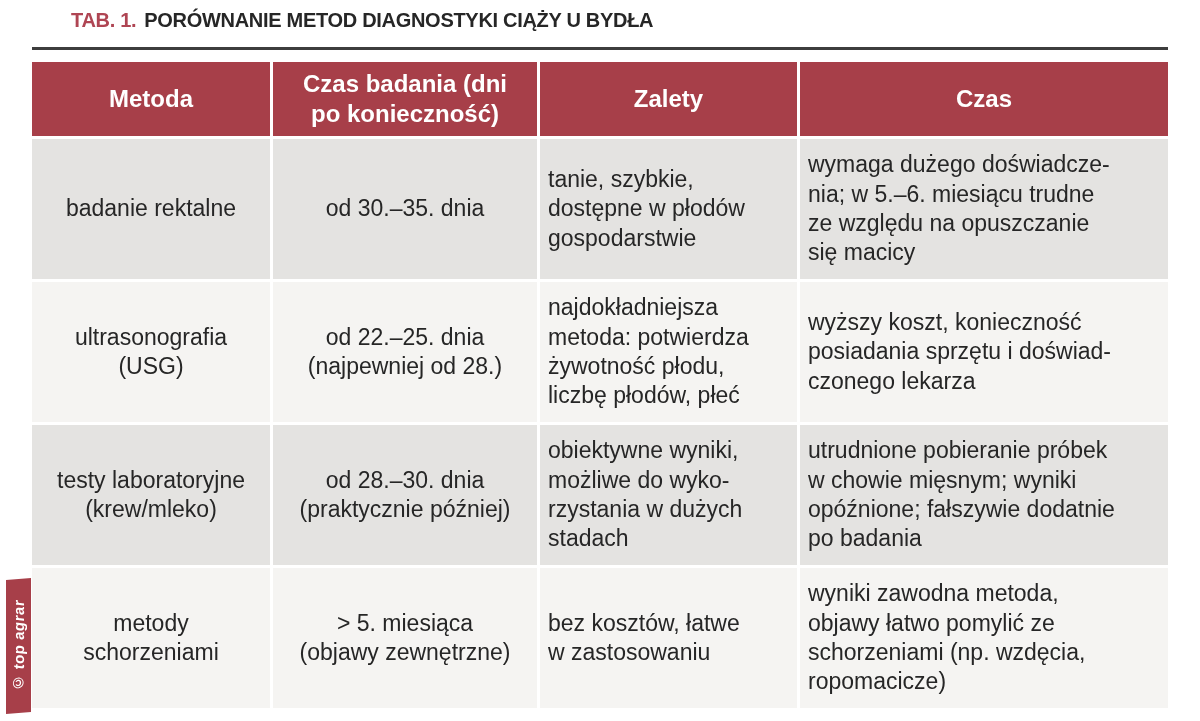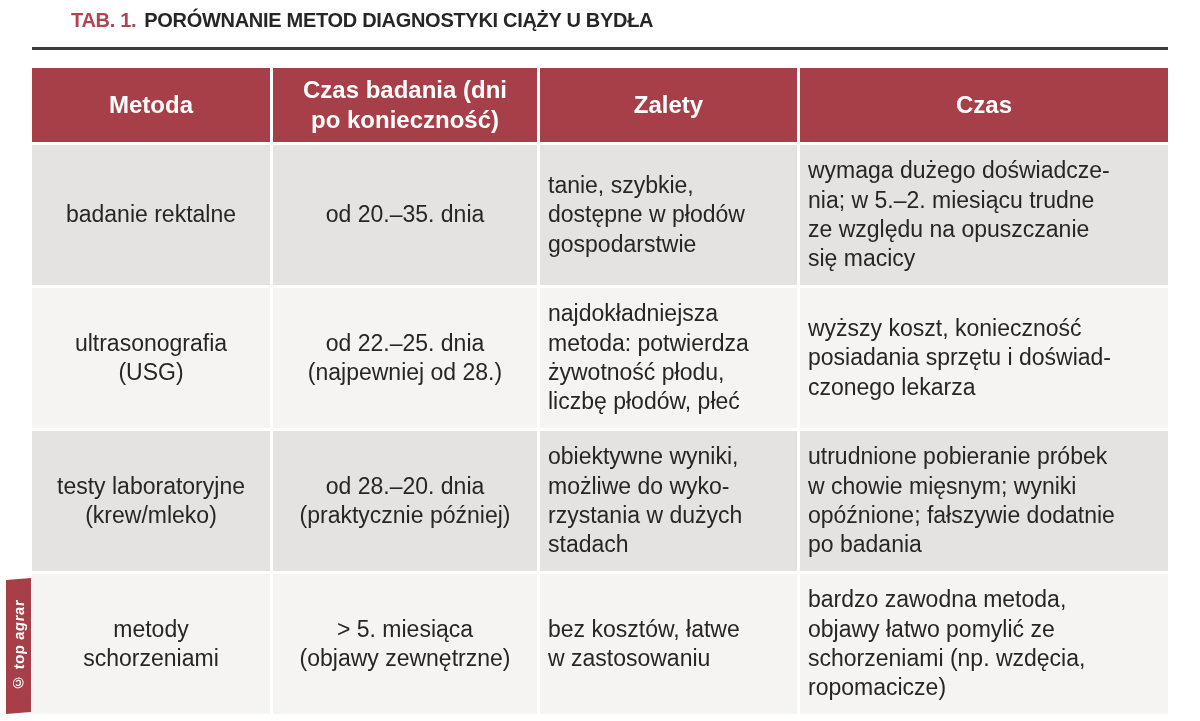--- a/index.html
+++ b/index.html
@@ -25,21 +25,21 @@
     color: var(--text); white-space: nowrap; margin-left: 39px;
   }
   .title .tag { color: var(--title-accent); margin-right: 8px; }
 
   .rule {
     position: absolute; left: 32px; top: 47px; width: 1136px; height: 3px;
     background: var(--rule);
   }
 
   table.diag {
-    position: absolute; left: 29px; top: 65px;
+    position: absolute; left: 29px; top: 59px;
     border-collapse: separate; border-spacing: 3px;
     table-layout: fixed;
   }
   col.c1 { width: 238px; }
   col.c2 { width: 264px; }
   col.c3 { width: 257px; }
   col.c4 { width: 368px; }
 
   th {
     background: var(--accent);
@@ -97,64 +97,64 @@
         <th>Metoda</th>
         <th>Czas badania (dni
 po konieczność)</th>
         <th>Zalety</th>
         <th>Czas</th>
       </tr>
     </thead>
     <tbody>
       <tr class="odd">
         <td class="center">badanie rektalne</td>
-        <td class="center">od 20.–35. dnia</td>
+        <td class="center">od 30.–35. dnia</td>
         <td class="left">tanie, szybkie,
 dostępne w płodów
 gospodarstwie</td>
         <td class="left">wymaga dużego doświadcze-
-nia; w 5.–2. miesiącu trudne
+nia; w 5.–6. miesiącu trudne
 ze względu na opuszczanie
 się macicy</td>
       </tr>
       <tr class="even">
         <td class="center">ultrasonografia
 (USG)</td>
         <td class="center">od 22.–25. dnia
 (najpewniej od 28.)</td>
         <td class="left">najdokładniejsza
 metoda: potwierdza
 żywotność płodu,
 liczbę płodów, płeć</td>
         <td class="left">wyższy koszt, konieczność
 posiadania sprzętu i doświad-
 czonego lekarza</td>
       </tr>
       <tr class="odd">
         <td class="center">testy laboratoryjne
 (krew/mleko)</td>
-        <td class="center">od 28.–20. dnia
+        <td class="center">od 28.–30. dnia
 (praktycznie później)</td>
         <td class="left">obiektywne wyniki,
 możliwe do wyko-
 rzystania w dużych
 stadach</td>
         <td class="left">utrudnione pobieranie próbek
 w chowie mięsnym; wyniki
 opóźnione; fałszywie dodatnie
 po badania</td>
       </tr>
       <tr class="even">
         <td class="center">metody
 schorzeniami</td>
         <td class="center">&gt; 5. miesiąca
 (objawy zewnętrzne)</td>
         <td class="left">bez kosztów, łatwe
 w zastosowaniu</td>
-        <td class="left">bardzo zawodna metoda,
+        <td class="left">wyniki zawodna metoda,
 objawy łatwo pomylić ze
 schorzeniami (np. wzdęcia,
 ropomacicze)</td>
       </tr>
     </tbody>
   </table>
 
   <div class="badge">
     <span>© top agrar</span>
   </div>

